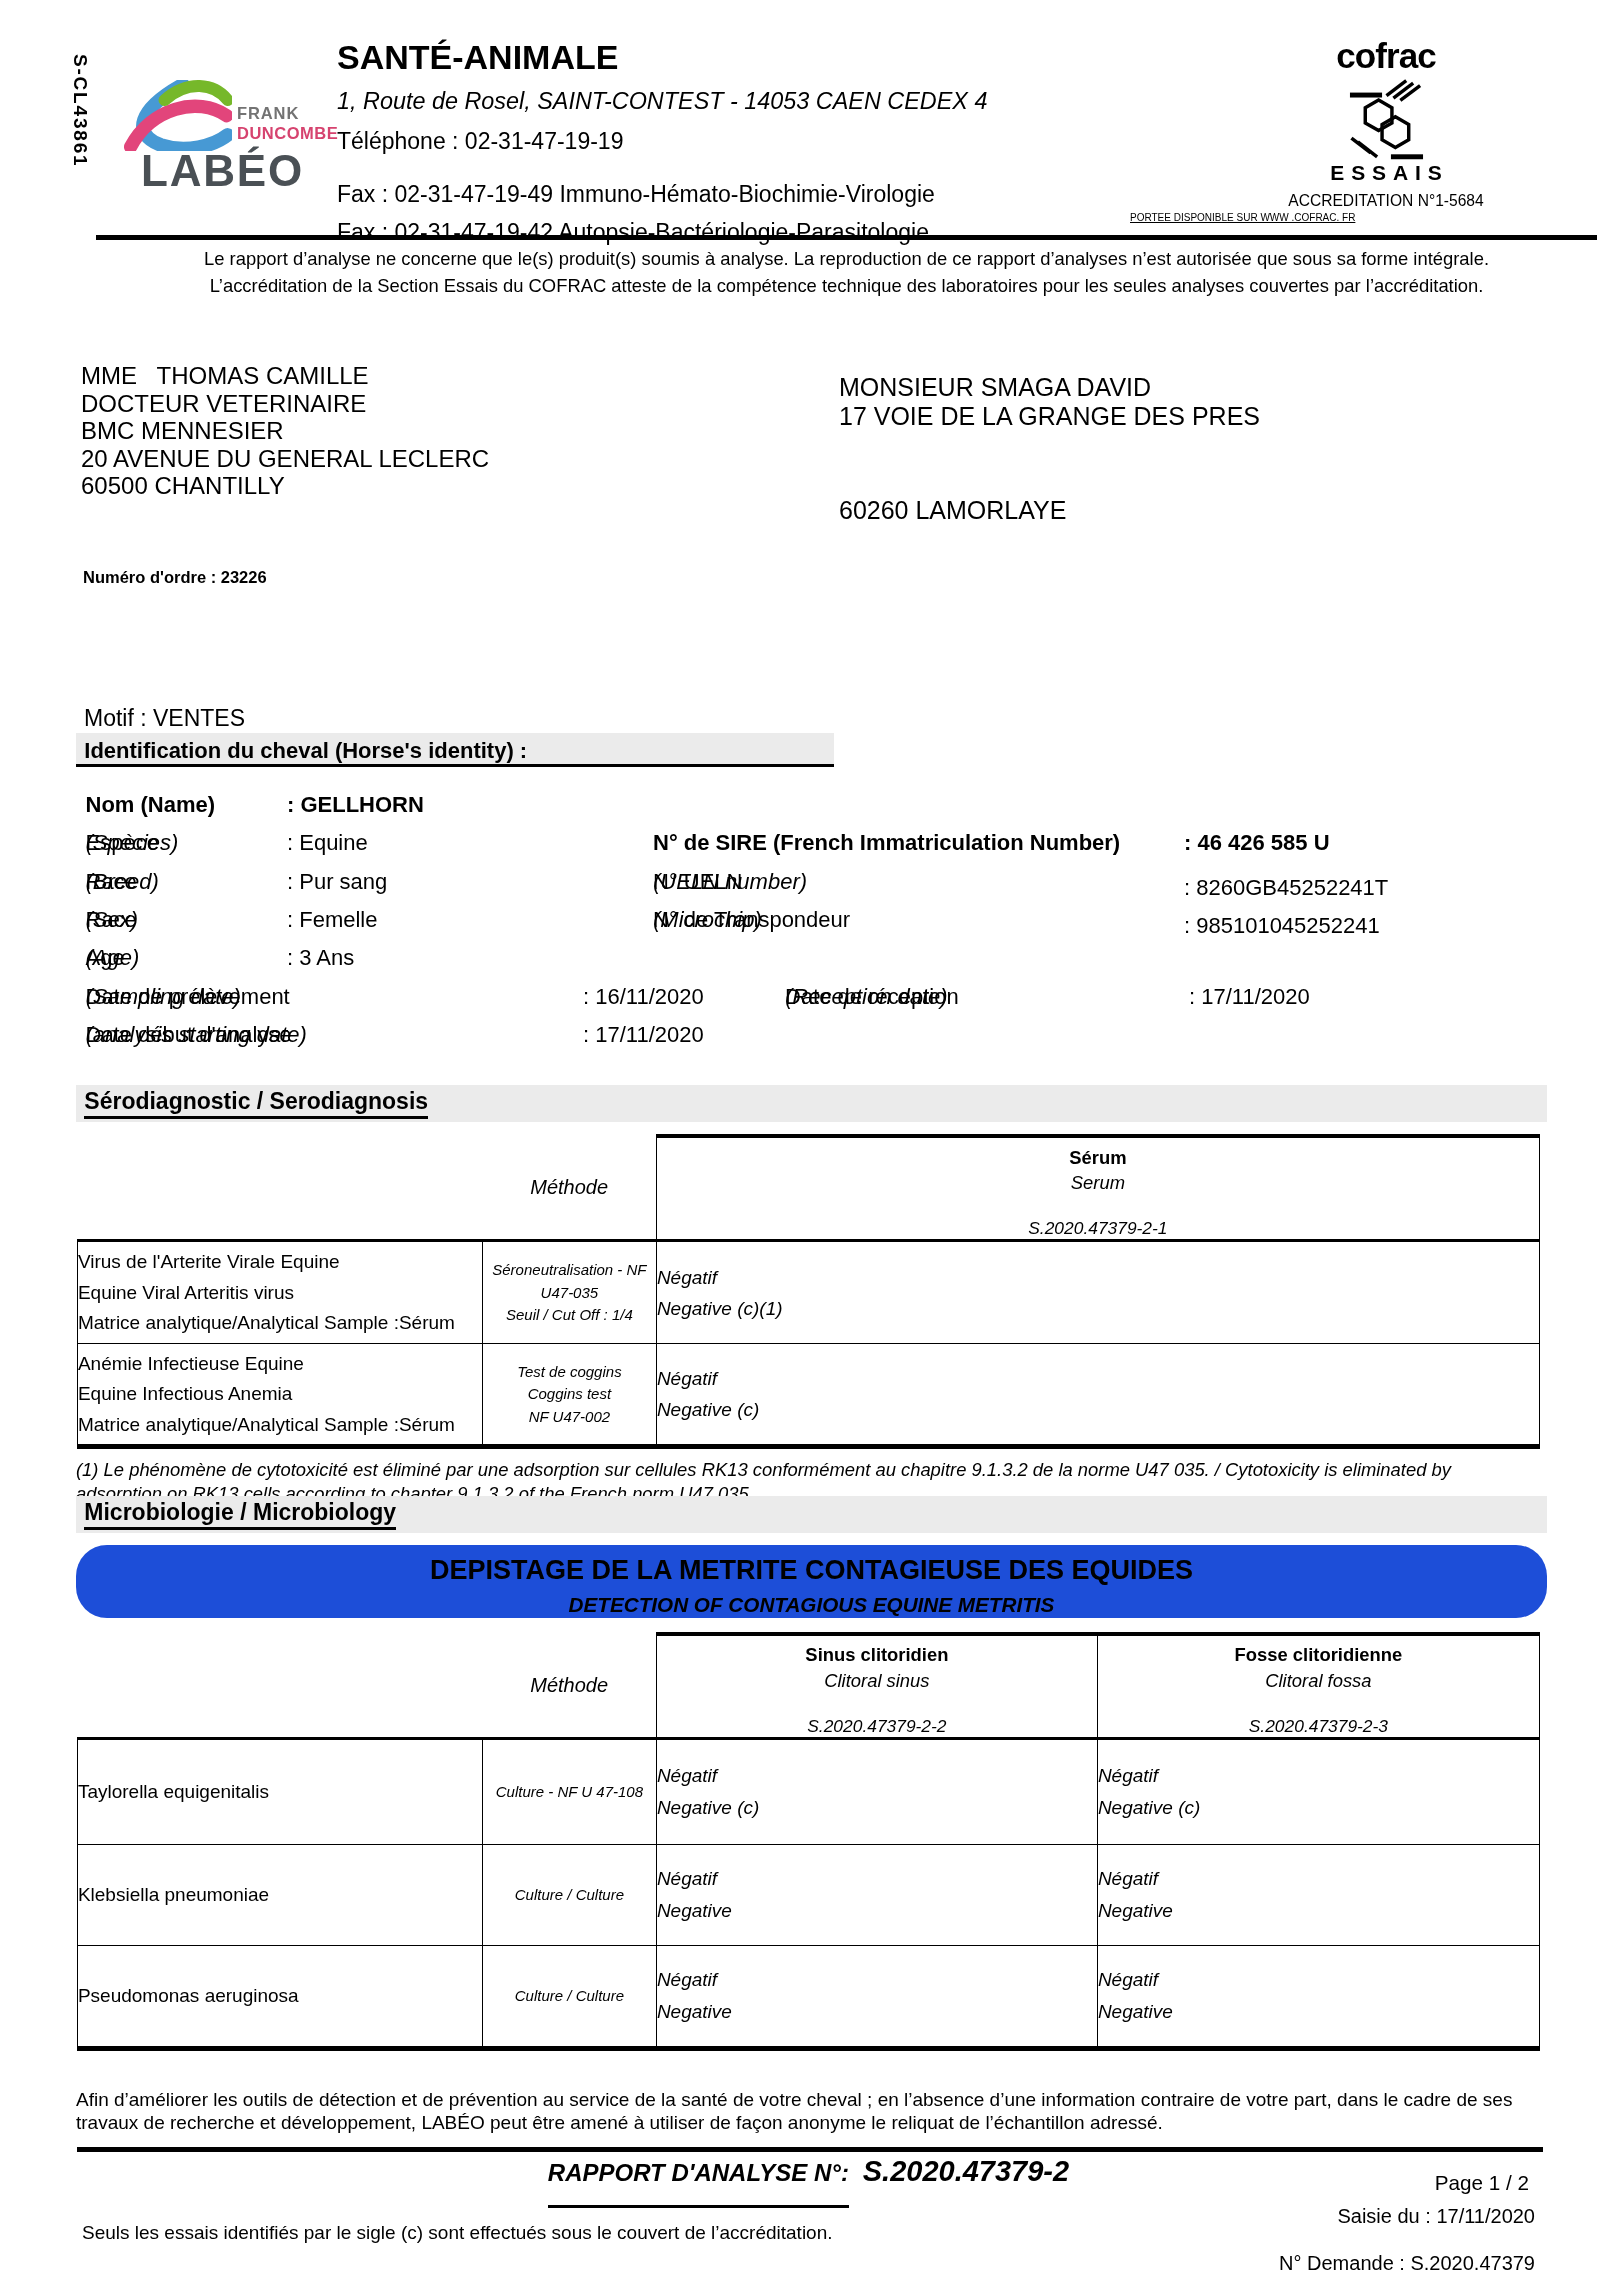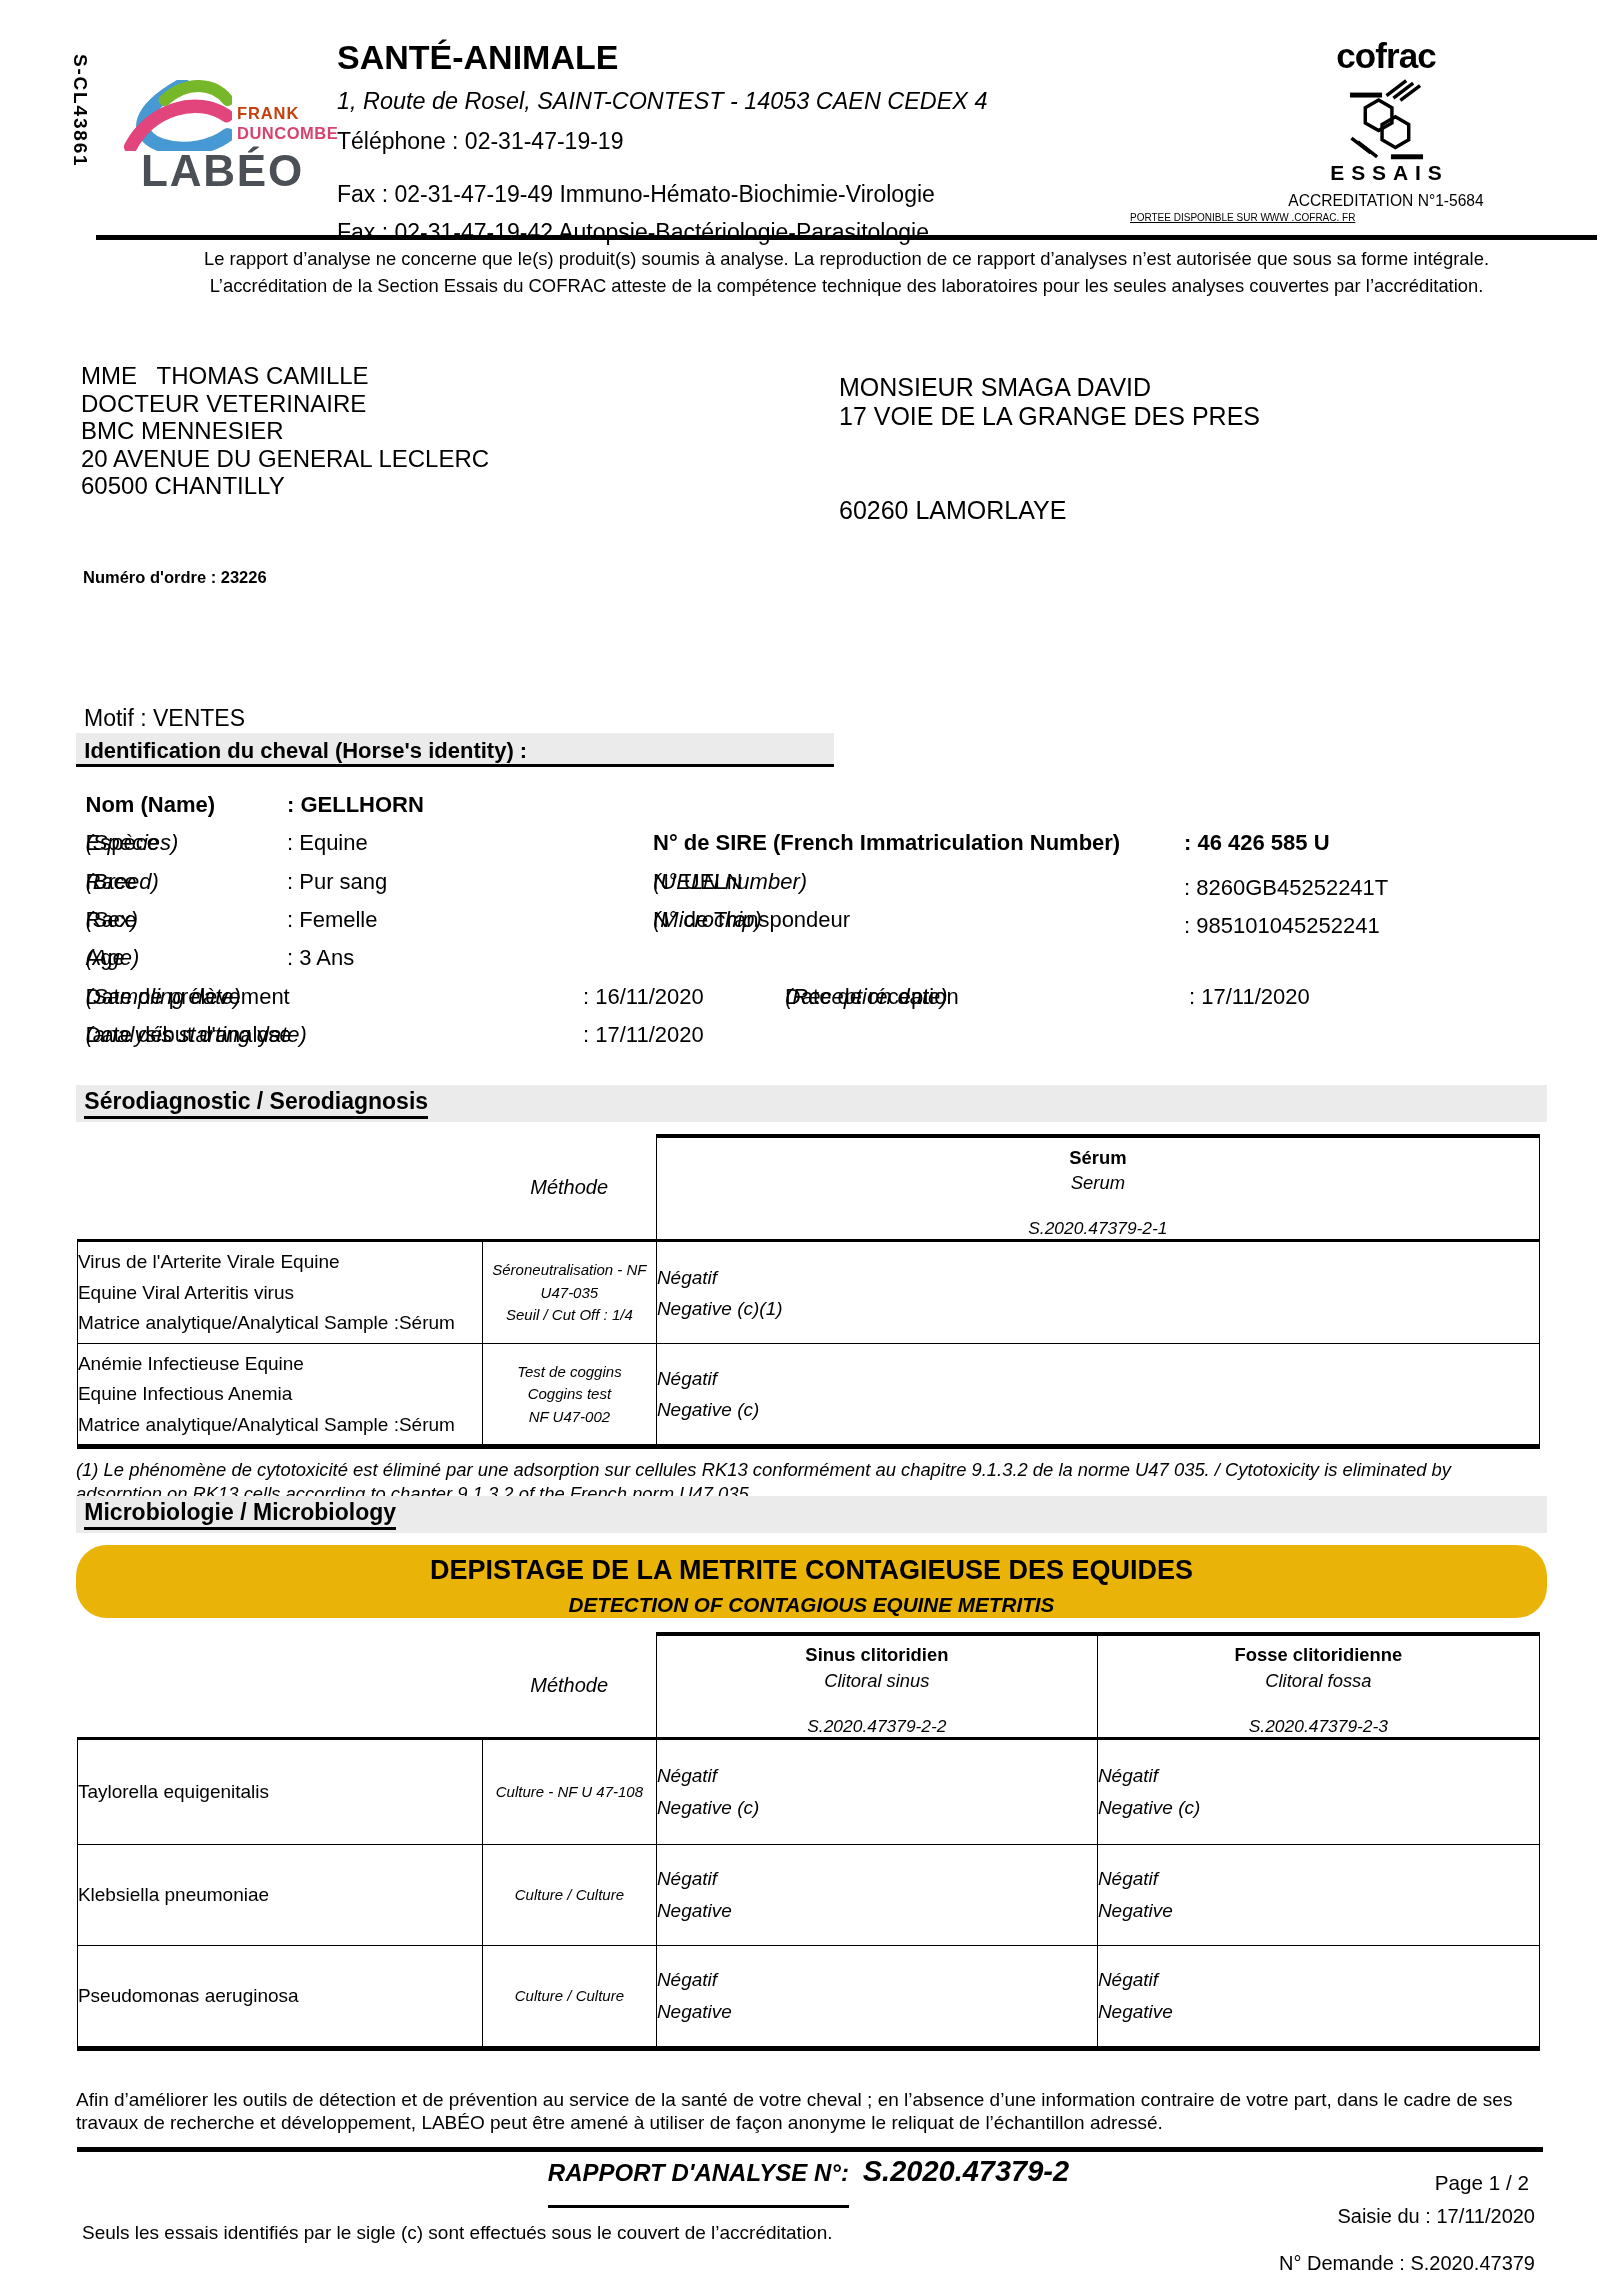--- a/index.html
+++ b/index.html
@@ -9,21 +9,21 @@
   }
   .abs{position:absolute;}
   .b{font-weight:700;}
   .it{font-style:italic;}
   .pre{white-space:pre;}
 
   
   .vcode{left:69px;top:54px;writing-mode:vertical-rl;font-size:19px;font-weight:700;letter-spacing:1.8px;}
   .logo{left:117px;top:69px;width:211px;height:147px;}
   .logo svg{position:absolute;left:7.3px;top:11px;}
-  .logo .frank{position:absolute;left:120px;top:35px;font-size:16.5px;font-weight:700;color:#c2410c;letter-spacing:0.9px;}
+  .logo .frank{position:absolute;left:120px;top:35px;font-size:16.5px;font-weight:700;color:#737373;letter-spacing:0.9px;}
   .logo .duncombe{position:absolute;left:120px;top:55px;font-size:16.5px;font-weight:700;color:#d6436f;letter-spacing:0.5px;}
   .logo .labeo{position:absolute;left:24px;top:77px;font-size:44px;font-weight:700;color:#4a5055;letter-spacing:1.8px;}
   .dept{left:337px;top:40px;width:872px;}
   .dept .t{font-size:34px;font-weight:700;line-height:1.05;}
   .dept .a{font-size:23.4px;font-style:italic;margin-top:12px;}
   .dept .p{font-size:23px;margin-top:13.8px;}
   .dept .f1{font-size:23px;margin-top:26px;}
   .dept .f2{font-size:23px;margin-top:11px;}
   .cofrac{left:1230px;top:38px;width:312px;text-align:center;}
   .cofrac .word{font-size:35px;font-weight:700;letter-spacing:-0.9px;line-height:1;}
@@ -68,21 +68,21 @@
   .hen{font-size:18.4px;font-style:italic;margin-top:3.7px;}
   .hcode{font-size:17.4px;font-style:italic;margin-top:24px;}
   td.cname{padding-left:11px;font-size:19px;line-height:1.6;}
   td.cmeth{text-align:center;font-style:italic;font-size:15px;line-height:1.5;}
   td.cres{padding-left:13px;font-size:19px;line-height:1.65;font-style:italic;}
   .sero table tr.hrow{height:90px;}
   .sero table tr.brow{height:103px;}
   .micro table tr.hrow{height:92px;}
   .footnote{margin-top:8.3px;font-size:18.4px;font-style:italic;line-height:1.3;width:1476px;}
 
-  .depbox{margin-top:12px;width:1471px;height:73px;background:#eab308;text-align:center;border-radius:31px;}
+  .depbox{margin-top:12px;width:1471px;height:73px;background:#1d4ed8;text-align:center;border-radius:31px;}
   .depbox .t1{font-size:27px;font-weight:700;padding-top:10px;}
   .depbox .t2{font-size:20.7px;font-weight:700;font-style:italic;margin-top:7.3px;}
   .micro table{margin-top:13.8px;}
 
   
   .fnote{left:76px;top:2088px;width:1478px;font-size:19px;line-height:1.22;}
   .frule{left:77px;top:2147px;width:1466px;height:4.6px;background:#000;}
   .frapport{left:76px;top:2155px;width:1465px;display:flex;justify-content:center;align-items:baseline;padding-right:83px;}
   .frapport .rl{font-size:24px;font-weight:700;font-style:italic;border-bottom:3.7px solid #000;padding-bottom:18px;}
   .frapport .rn{font-size:29px;font-weight:700;font-style:italic;margin-left:13.8px;}

